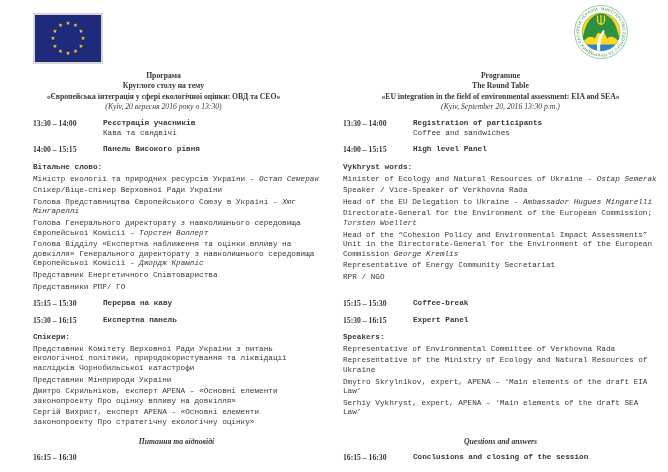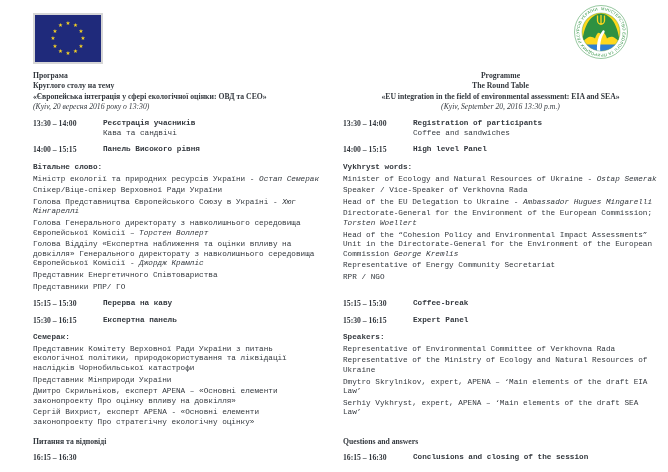--- a/index.html
+++ b/index.html
@@ -24,24 +24,24 @@
   .tcol{width:56px;flex:none;font-weight:bold;}
   .ccol{flex:1;min-width:0;font-family:Liberation Mono, monospace;}
   .band.session{margin-top:7px;}
   .band.panel{margin-top:8px;}
   .band.centered{margin-top:9px;}
   .stitle{font-weight:bold;}
   .ssub{font-weight:normal;}
   .phead{font-weight:bold;}
   .item{margin-top:2px;}
   .pname{font-style:italic;}
-  .centertext{flex:1;font-weight:bold;}
+  .centertext{flex:1;text-align:center;font-weight:bold;font-style:italic;}
   
   .titles{display:grid;grid-template-columns:334px 334px;margin-top:5px;}
-  .tl{padding-left:33px;width:287px;text-align:left;line-height:10.3px;}
+  .tl{padding-left:20px;width:287px;text-align:center;line-height:10.3px;}
   .tr{padding-left:9px;width:315px;text-align:center;line-height:10.3px;}
   .tline{font-weight:bold;}
   .tdate{font-style:italic;font-weight:normal;}
 </style>
 </head>
 <body>
 
 <div class="page">
 
   <div class="hdr">
@@ -179,21 +179,21 @@
         <div class="half R">
           <div class="tcol">15:30 – 16:15</div>
           <div class="ccol">
             <div class="stitle">Expert Panel</div>
           </div>
         </div>
       </div>
       <div class="band panel">
         <div class="half L">
           <div class="ccol">
-            <div class="phead">Семерак:</div>
+            <div class="phead">Спікери:</div>
             <div class="item"><span>Представник Комітету Верховної Ради України з питань екологічної політики, природокористування та ліквідації наслідків Чорнобильської катастрофи</span></div>
             <div class="item"><span>Представник Мінприроди України</span></div>
             <div class="item"><span>Дмитро Скрильніков, експерт APENA – «Основні елементи законопроекту Про оцінку впливу на довкілля»</span></div>
             <div class="item"><span>Сергій Вихрист, експерт APENA - «Основні елементи законопроекту Про стратегічну екологічну оцінку»</span></div>
           </div>
         </div>
         <div class="half R">
           <div class="ccol">
             <div class="phead">Speakers:</div>
             <div class="item"><span>Representative of Environmental Committee of Verkhovna Rada</span></div>

